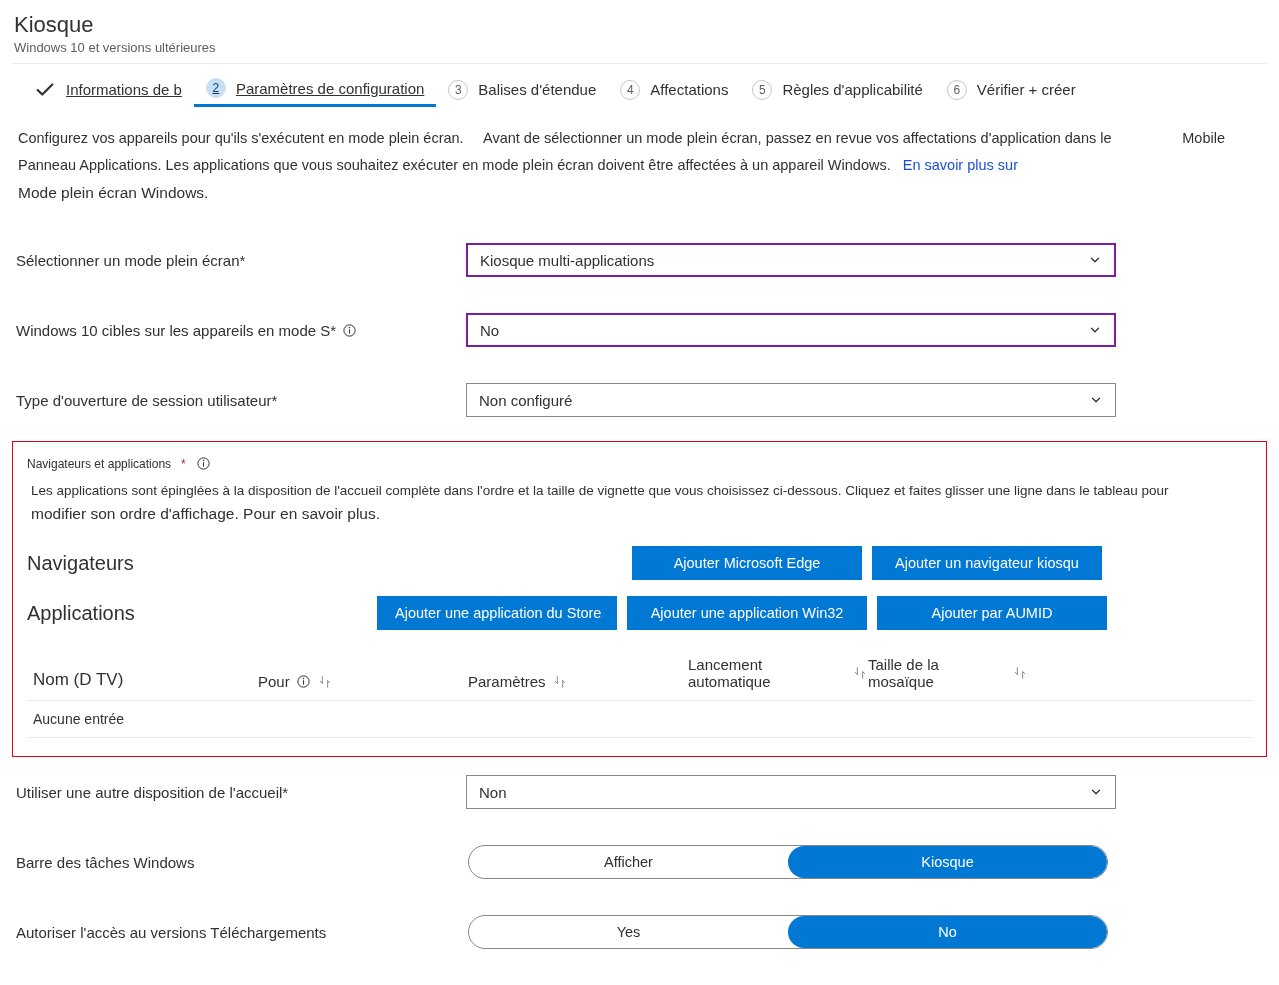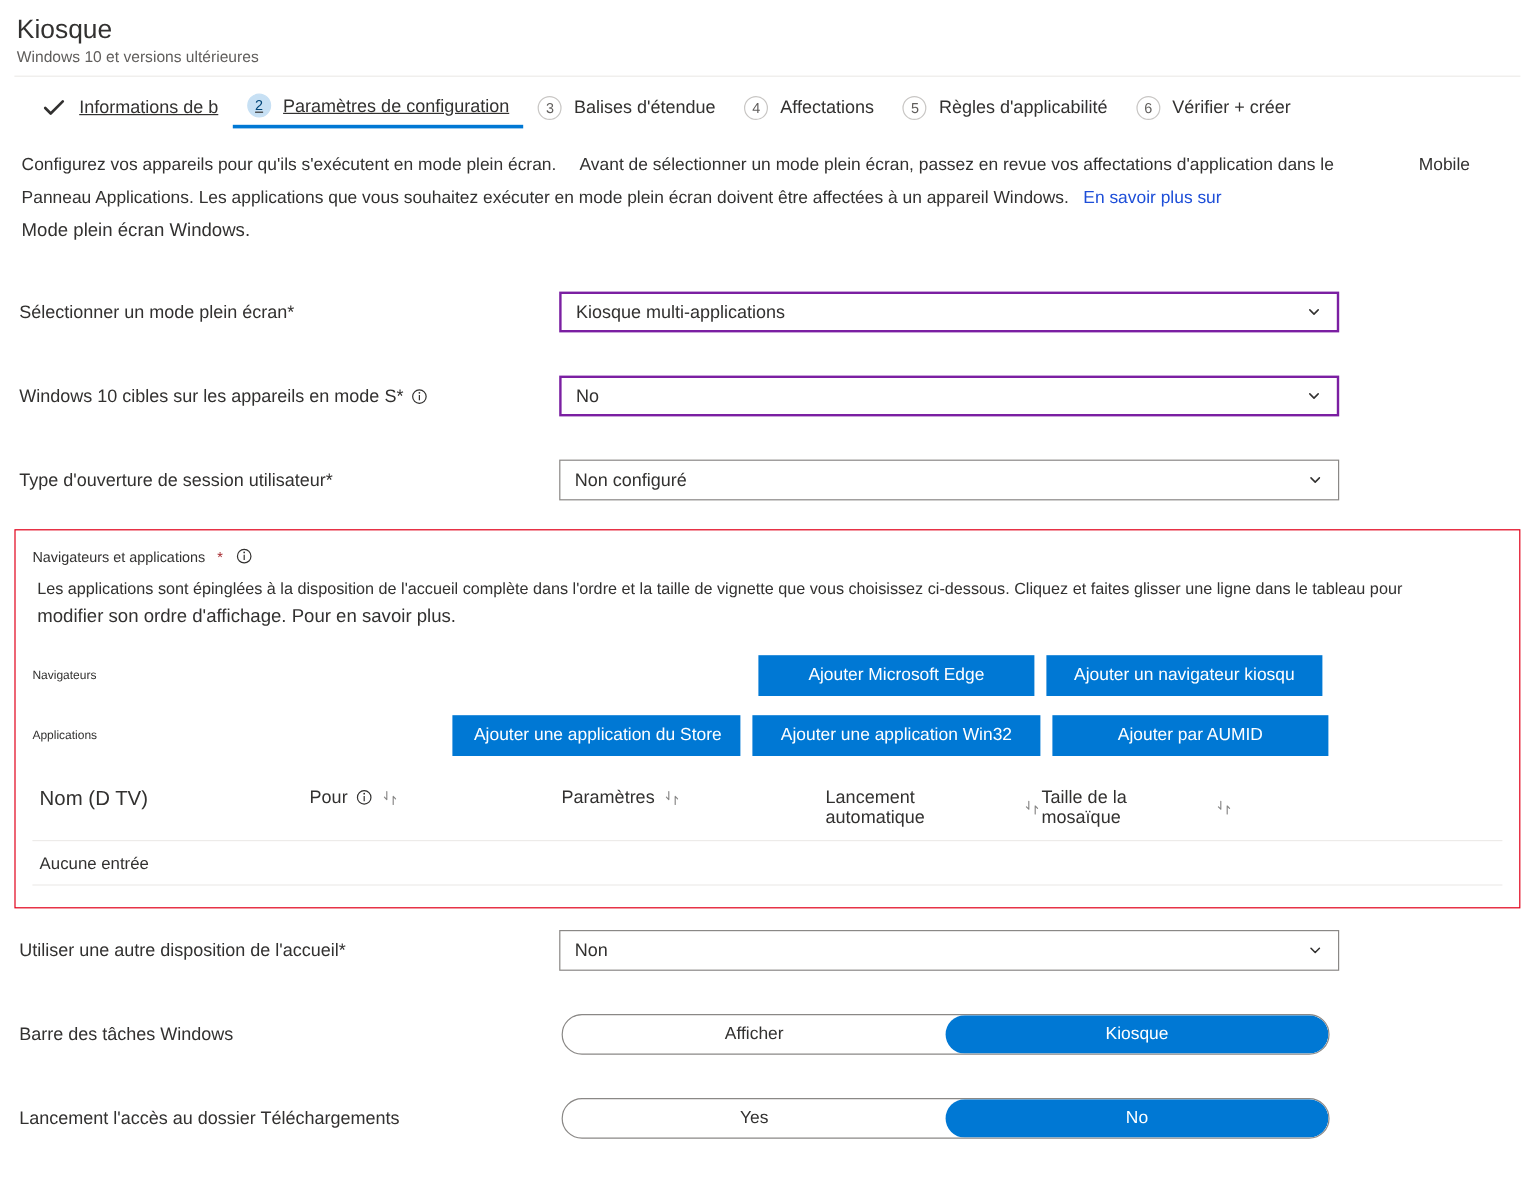--- a/index.html
+++ b/index.html
@@ -56,29 +56,29 @@
 
   .info-icon { width: 15px; height: 15px; display:inline-flex; align-items:center; justify-content:center; }
 
   .section-box { border: 1px solid var(--highlight); padding: 14px 14px 18px 14px; margin-top: 6px; }
   .section-title { font-size: 12px; display: flex; align-items: flex-end; gap: 10px; }
   .req { color: #a4262c; }
   .section-help { font-size: 13.5px; padding: 10px 4px 4px 4px; line-height: 1.55; }
   .section-help .bold { font-size: 15.5px; }
 
   .btn-row { display: flex; align-items: center; padding: 8px 0; gap: 10px; }
-  .btn-row .row-label { width: 340px; font-size: 10px; }
+  .btn-row .row-label { width: 340px; font-size: 20px; }
   .btn-row .buttons { display: flex; gap: 10px; flex-wrap: nowrap; }
   .btn {
     background: var(--blue); color: #fff; border: none;
     height: 34px; padding: 0 18px; font-size: 14.5px; cursor: pointer;
     white-space: nowrap; overflow:hidden;
   }
 
-  .table-head { display: flex; align-items: flex-start; padding: 18px 0 10px 6px; font-size: 15px; color: var(--text); }
+  .table-head { display: flex; align-items: flex-end; padding: 18px 0 10px 6px; font-size: 15px; color: var(--text); }
   .th { display: flex; align-items: center; gap: 6px; }
   .th .sort { width: 16px; height: 16px; opacity: .6; }
   .th1 { width: 225px; font-size: 17px; }
   .th2 { width: 210px; }
   .th3 { width: 220px; }
   .th4 { width: 180px; }
   .th5 { width: 160px; }
   .table-empty { font-size: 14px; padding: 10px 6px; border-top: 1px solid #edebe9; border-bottom: 1px solid #edebe9; }
 
   .toggle {
@@ -302,21 +302,21 @@
     <div class="label">Barre des tâches Windows</div>
     <div class="control">
       <div class="toggle">
         <div class="opt">Afficher</div>
         <div class="opt selected">Kiosque</div>
       </div>
     </div>
   </div>
 
   <div class="form-row">
-    <div class="label">Lancement l'accès au dossier Téléchargements</div>
+    <div class="label">Autoriser l'accès au versions Téléchargements</div>
     <div class="control">
       <div class="toggle">
         <div class="opt">Yes</div>
         <div class="opt selected">No</div>
       </div>
     </div>
   </div>
 </div>
 
 </body></html>

